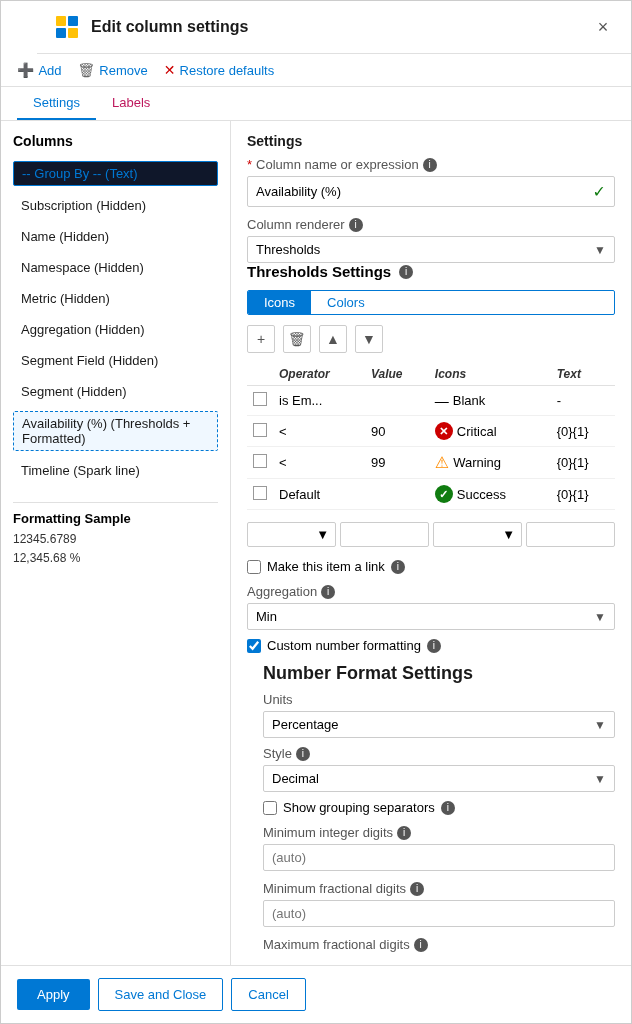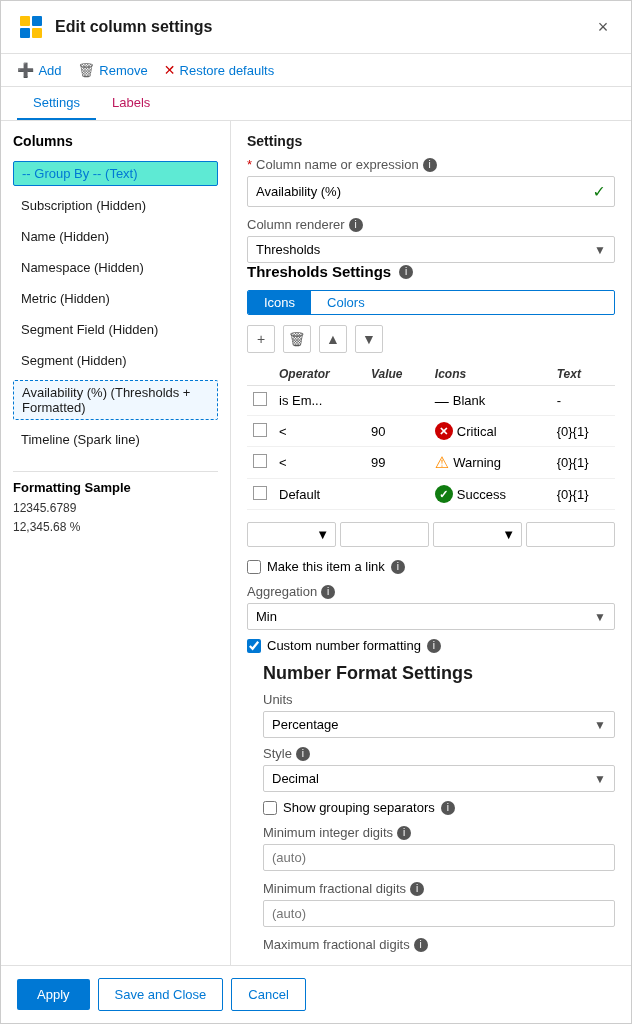--- a/index.html
+++ b/index.html
@@ -1,21 +1,21 @@
 <!DOCTYPE html>
 <html><head>
   <meta charset="utf-8">
   <style>
     * { box-sizing: border-box; margin: 0; padding: 0; font-family: 'Segoe UI', Arial, sans-serif; font-size: 13px; }
     body { background: #fff; width: 632px; height: 1024px; overflow: hidden; position: relative; }
     
     .dialog { width: 632px; height: 1024px; background: #fff; border: 1px solid #ccc; display: flex; flex-direction: column; }
     
     
-    .title-bar { display: flex; align-items: center; padding: 12px 16px; border-bottom: 1px solid #e0e0e0; background: #fff; }
+    .title-bar { display: flex; align-items: center; padding: 12px 16px; border-bottom: 1px solid #e0e0e0; background: #fff; margin-left: 36px; }
     .title-icon { width: 28px; height: 28px; margin-right: 10px; display: flex; align-items: center; justify-content: center; }
     .title-text { font-size: 16px; font-weight: 600; color: #1a1a1a; flex: 1; }
     .close-btn { width: 24px; height: 24px; cursor: pointer; display: flex; align-items: center; justify-content: center; color: #555; font-size: 18px; }
     
     
     .toolbar { display: flex; align-items: center; padding: 8px 16px; border-bottom: 1px solid #e0e0e0; gap: 16px; }
     .toolbar-btn { display: flex; align-items: center; gap: 4px; cursor: pointer; color: #0078d4; font-size: 13px; }
     .toolbar-btn .icon { font-size: 14px; }
     .toolbar-btn.remove .icon { color: #666; }
     .toolbar-btn.restore .icon { color: #cc0000; }
@@ -25,21 +25,21 @@
     .tab { padding: 8px 16px; cursor: pointer; color: #be185d; border-bottom: 2px solid transparent; font-size: 13px; }
     .tab.active { color: #0078d4; border-bottom: 2px solid #0078d4; font-weight: 500; }
     
     
     .main-content { display: flex; flex: 1; overflow: hidden; }
     
     
     .left-panel { width: 230px; padding: 12px; border-right: 1px solid #e0e0e0; overflow-y: auto; display: flex; flex-direction: column; gap: 8px; }
     .columns-title { font-weight: 600; font-size: 14px; margin-bottom: 4px; }
     .column-item { padding: 4px 8px; cursor: pointer; color: #1a1a1a; border-radius: 2px; }
-    .column-item.selected { background: #5eead4; border: 1px solid #0078d4; color: #0078d4; }
+    .column-item.selected { background: #0f172a; border: 1px solid #0078d4; color: #0078d4; }
     .column-item.selected-dashed { background: #f0f8ff; border: 1px dashed #0078d4; color: #1a1a1a; }
     
     .formatting-sample { margin-top: 12px; border-top: 1px solid #e0e0e0; padding-top: 8px; }
     .formatting-sample-title { font-weight: 600; margin-bottom: 4px; font-size: 13px; }
     .sample-value { color: #333; font-size: 12px; line-height: 1.6; }
     
     
     .right-panel { flex: 1; padding: 12px 16px; overflow-y: auto; }
     .section-title { font-weight: 600; font-size: 14px; margin-bottom: 8px; color: #1a1a1a; }
     
@@ -154,20 +154,21 @@
   <div class="main-content">
 
     <div class="left-panel">
       <div class="columns-title">Columns</div>
 
       <div class="column-item selected">-- Group By -- (Text)</div>
       <div class="column-item">Subscription (Hidden)</div>
       <div class="column-item">Name (Hidden)</div>
       <div class="column-item">Namespace (Hidden)</div>
       <div class="column-item">Metric (Hidden)</div>
+      <div class="column-item">Aggregation (Hidden)</div>
       <div class="column-item">Segment Field (Hidden)</div>
       <div class="column-item">Segment (Hidden)</div>
       <div class="column-item selected-dashed">Availability (%) (Thresholds + Formatted)</div>
       <div class="column-item">Timeline (Spark line)</div>
 
       <div class="formatting-sample">
         <div class="formatting-sample-title">Formatting Sample</div>
         <div class="sample-value">12345.6789</div>
         <div class="sample-value">12,345.68 %</div>
       </div>

